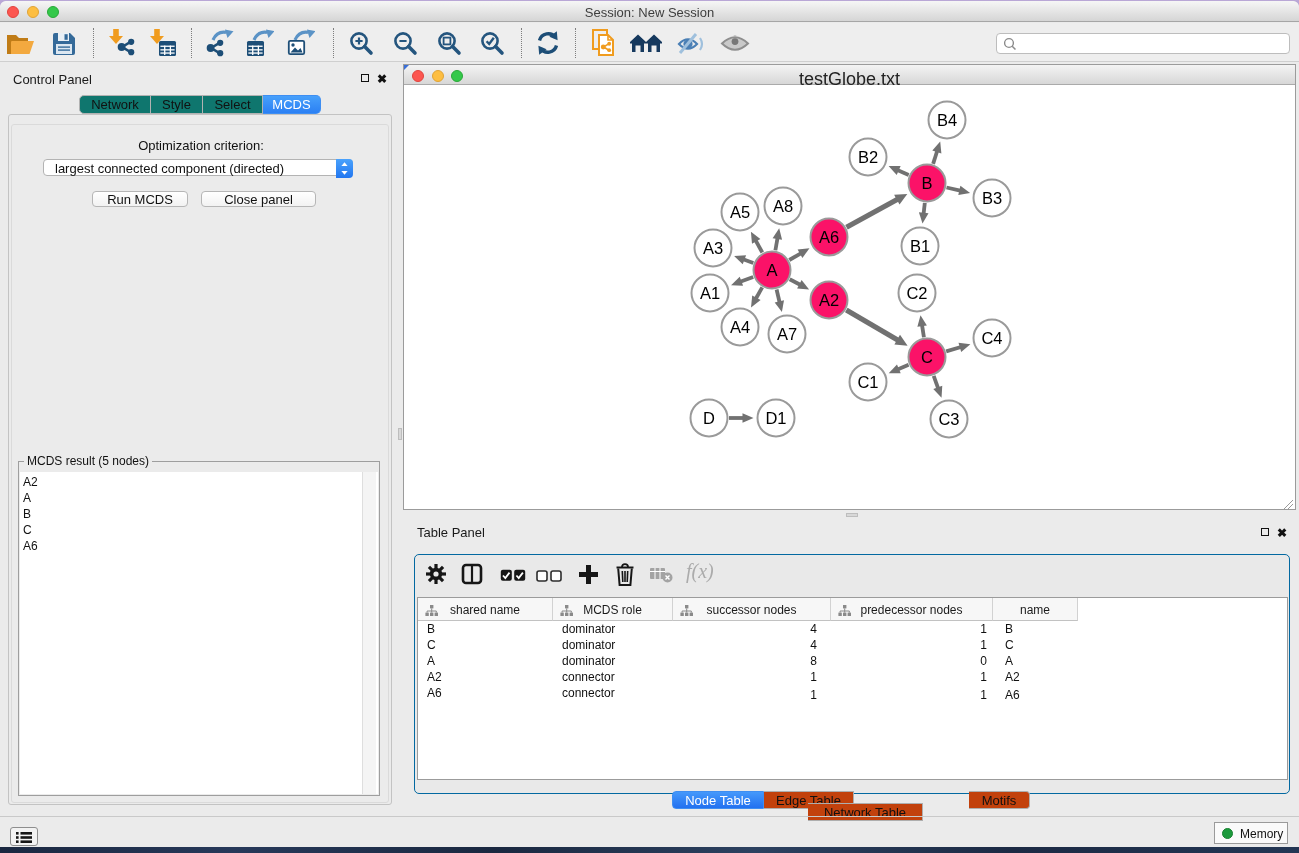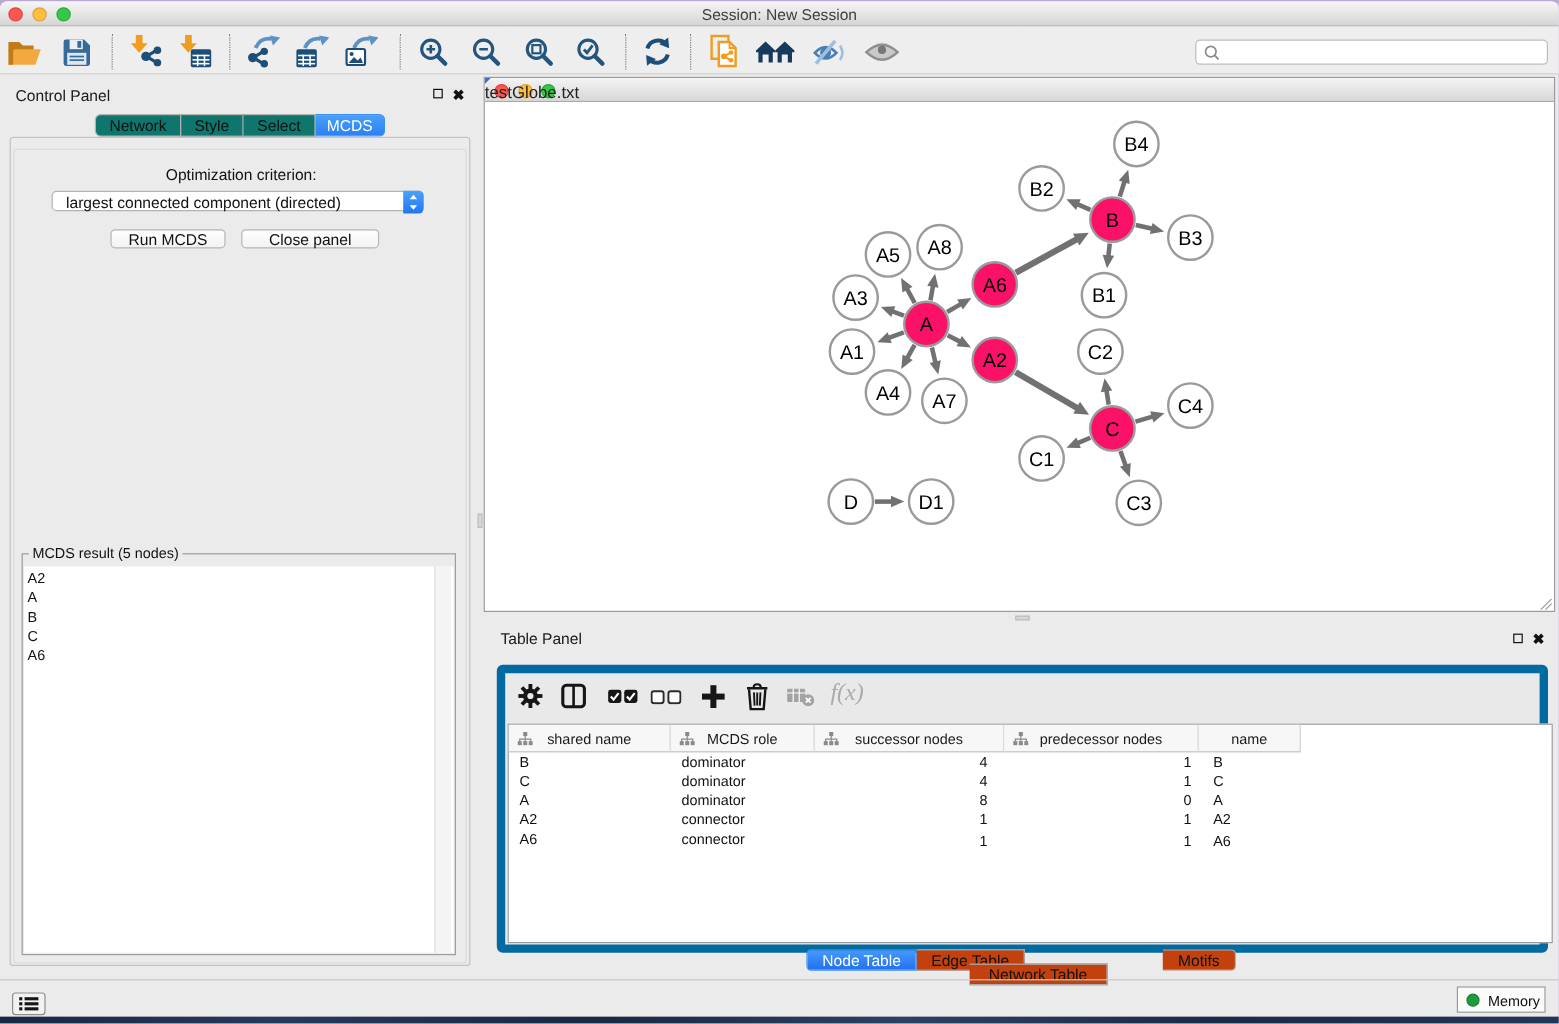--- a/index.html
+++ b/index.html
@@ -32,24 +32,24 @@
  background:linear-gradient(#4aa2fc,#2176f0)}
 .btn{position:absolute;top:66px;height:16px;background:linear-gradient(#ffffff,#f2f2f2);
  border:1px solid #b6b6b6;border-radius:4px;font-size:13px;color:#111;text-align:center;line-height:15px}
 #fieldset{position:absolute;left:6px;top:336px;width:362px;height:335px;border:1px solid #9e9e9e}
 #legend{position:absolute;left:5px;top:-8px;background:#ebebeb;padding:0 3px;font-size:12px;color:#111}
 #mcdslist{position:absolute;left:1px;top:10px;width:358px;height:322px;background:#fff;
  font-size:12px;line-height:16px;color:#111;padding:2px 0 0 3px}
 #mcdssb{position:absolute;right:3px;top:10px;width:14px;height:322px;background:#f4f4f4;border-left:1px solid #dedede}
 #netwin{position:absolute;left:403px;top:63px;width:893px;height:446px;background:#fff;border:1px solid #9b9b9b}
 #nettb{position:absolute;left:0;top:0;width:100%;height:20px;background:linear-gradient(#f4f4f4,#d7d7d7);border-bottom:1px solid #aaa}
-#nettitle{position:absolute;width:100%;top:4px;text-align:left;font-size:14px;color:#222;font-weight:500}
+#nettitle{position:absolute;width:100%;top:4px;text-align:center;font-size:18px;color:#222;font-weight:500}
 #grip{position:absolute;right:1px;bottom:1px;width:12px;height:12px}
 #tp-title{position:absolute;left:417px;top:524px;font-size:13px;color:#1a1a1a}
-#tp-box{position:absolute;left:414px;top:553px;width:876px;height:240px;border:7px solid #0369a1;border-radius:5px;background:#e9e9e9}
+#tp-box{position:absolute;left:414px;top:553px;width:876px;height:240px;border:1px solid #0369a1;border-radius:5px;background:#e9e9e9}
 #tp-toolbar{position:absolute;left:0;top:0;width:100%;height:45px}
 #table{position:absolute;left:2px;top:42px;width:871px;height:183px;background:#fff;border:1px solid #9b9b9b}
 .hcell{position:absolute;top:0;height:23px;background:#f7f7f7;border-right:1px solid #d2d2d2;border-bottom:1px solid #c2c2c2}
 .hlabel{position:absolute;width:100%;text-align:center;top:5px;font-size:12px;color:#1a1a1a}
 .cell{position:absolute;font-size:12px;color:#111;height:16px;line-height:16px}
 .btab{position:absolute;top:790px;height:18px;background:#c2410c;border:1px solid #aeaeae;border-left:none;
  font-size:13px;color:#111;text-align:center;line-height:17px}
 #btab-node{background:linear-gradient(#4599fb,#2271f0);color:#fff;border:1px solid #3e8ef2;border-radius:4px 0 0 4px}
 #statusdiv{position:absolute;left:0;top:815px;width:1299px;height:1px;background:#c9c9c9}
 #listbtn{position:absolute;left:10px;top:826px;width:28px;height:19px;background:#f2f2f2;border:1px solid #8e8e8e;border-radius:3px}

